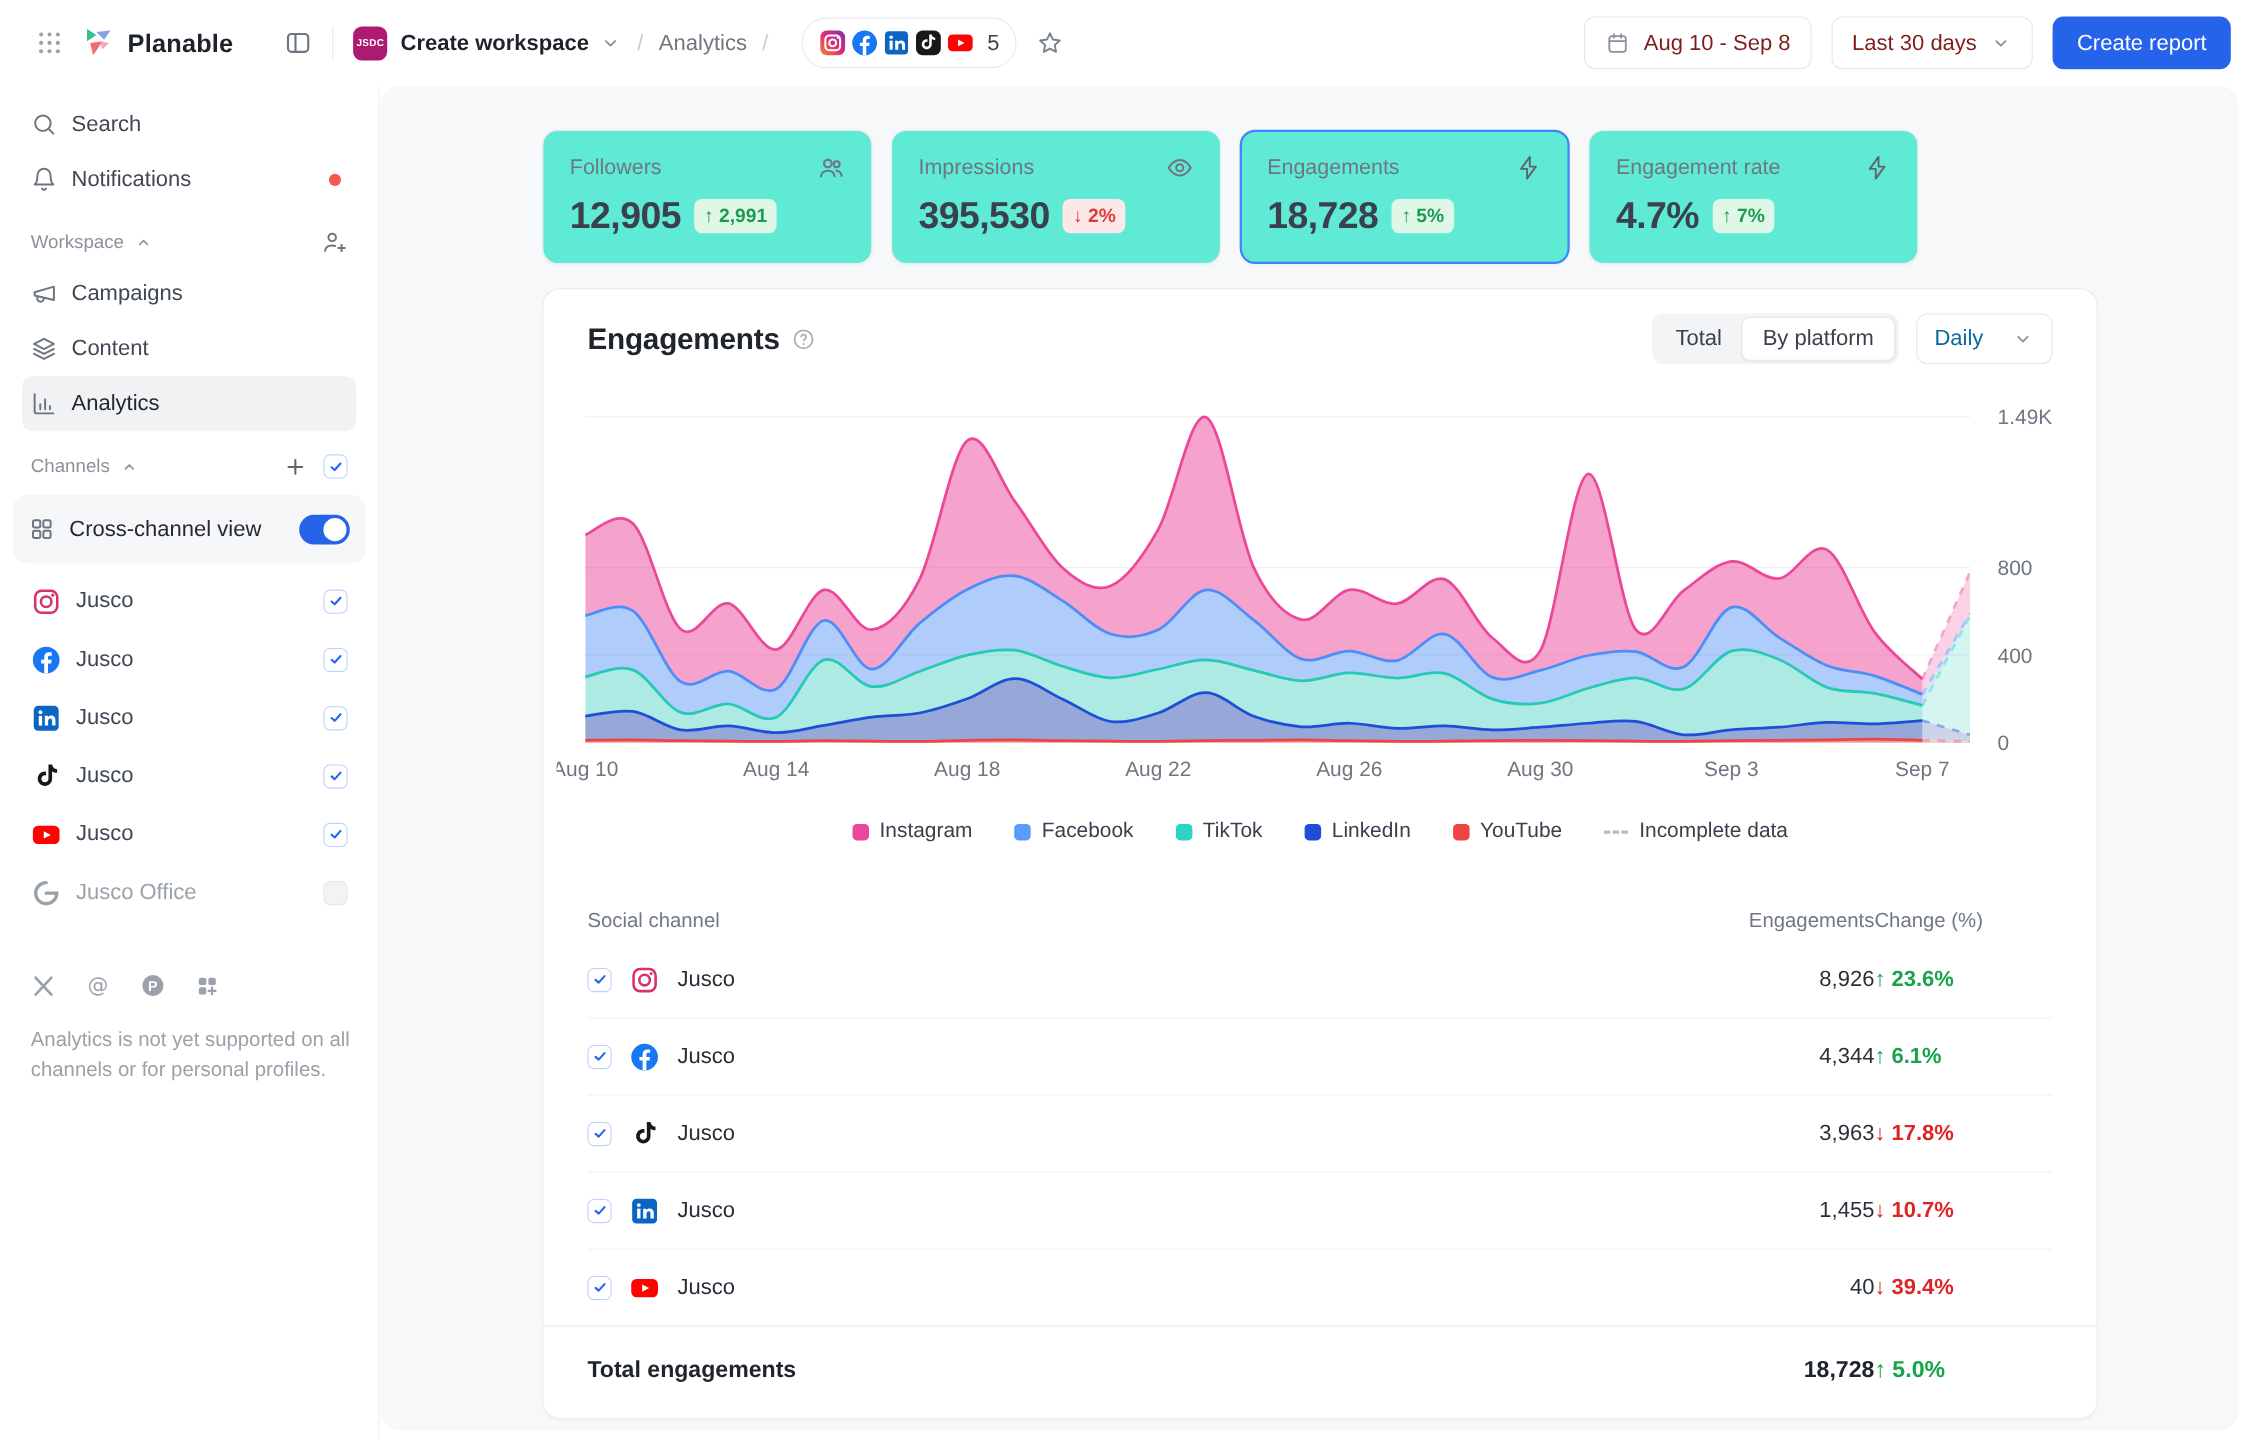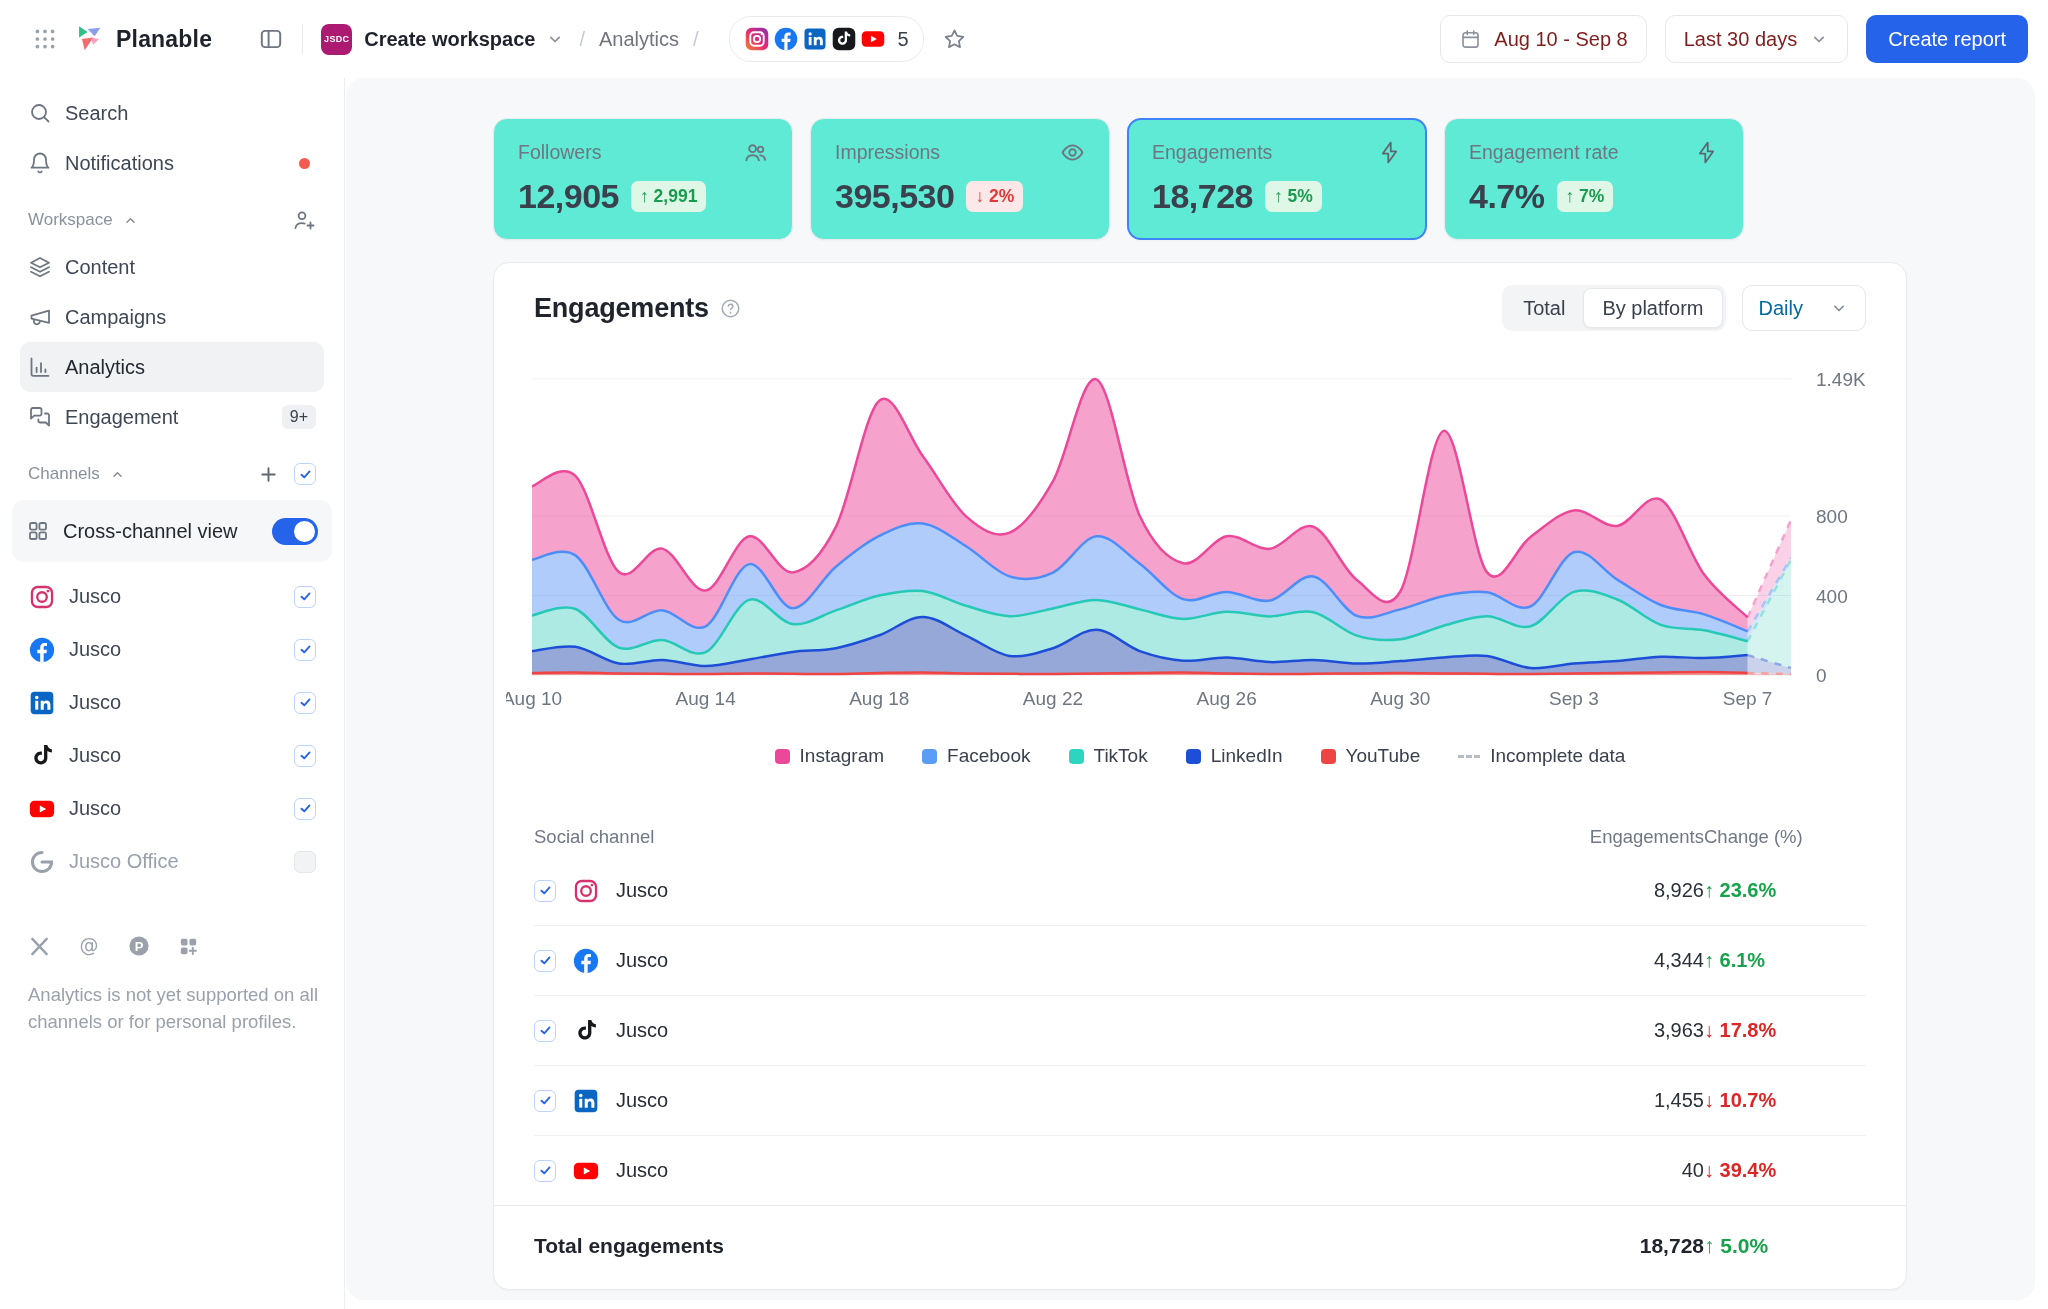--- a/index.html
+++ b/index.html
@@ -271,54 +271,44 @@
             <path d="M3.5 20c.4-3 2.9-4.8 6.5-4.8 1 0 1.9.1 2.7.4" fill="none" stroke="#6E7681" stroke-width="1.8" stroke-linecap="round" stroke-linejoin="round"></path>
             <path d="M18.5 14.5v6M15.5 17.5h6" fill="none" stroke="#6E7681" stroke-width="1.8" stroke-linecap="round" stroke-linejoin="round"></path>
           </svg>
         </span>
       </span>
   </div>
   <div id="sb-nav">
       <div class="sb-item">
         <span>
           <svg width="24" height="24" viewBox="0 0 24 24">
+            <path d="M3.5 10.7 21 5.6v12.2L3.5 13.7z" fill="none" stroke="#6E7681" stroke-width="1.8" stroke-linecap="round" stroke-linejoin="round"></path>
+            <path d="M11.8 16.9a3 3 0 1 1-5.8-1.5" fill="none" stroke="#6E7681" stroke-width="1.8" stroke-linecap="round" stroke-linejoin="round"></path>
+          </svg>
+        </span>
+        <span>Campaigns</span>
+      </div>
+      <div class="sb-item">
+        <span>
+          <svg width="24" height="24" viewBox="0 0 24 24">
             <path d="M12 3 3 7.7l9 4.6 9-4.6z" fill="none" stroke="#6E7681" stroke-width="1.8" stroke-linecap="round" stroke-linejoin="round"></path>
             <path d="M3 12.2l9 4.6 9-4.6" fill="none" stroke="#6E7681" stroke-width="1.8" stroke-linecap="round" stroke-linejoin="round"></path>
             <path d="M3 16.7l9 4.6 9-4.6" fill="none" stroke="#6E7681" stroke-width="1.8" stroke-linecap="round" stroke-linejoin="round"></path>
           </svg>
         </span>
         <span>Content</span>
-      </div>
-      <div class="sb-item">
-        <span>
-          <svg width="24" height="24" viewBox="0 0 24 24">
-            <path d="M3.5 10.7 21 5.6v12.2L3.5 13.7z" fill="none" stroke="#6E7681" stroke-width="1.8" stroke-linecap="round" stroke-linejoin="round"></path>
-            <path d="M11.8 16.9a3 3 0 1 1-5.8-1.5" fill="none" stroke="#6E7681" stroke-width="1.8" stroke-linecap="round" stroke-linejoin="round"></path>
-          </svg>
-        </span>
-        <span>Campaigns</span>
       </div>
       <div class="sb-item active">
         <span>
           <svg width="24" height="24" viewBox="0 0 24 24">
             <path d="M3.5 3.5v15.5a1.8 1.8 0 0 0 1.8 1.8h15.2" fill="none" stroke="#6E7681" stroke-width="1.8" stroke-linecap="round" stroke-linejoin="round"></path>
             <path d="M8.6 17v-4.4M13 17V8.2M17.4 17v-2.6" fill="none" stroke="#6E7681" stroke-width="1.8" stroke-linecap="round" stroke-linejoin="round"></path>
           </svg>
         </span>
         <span>Analytics</span>
-      </div>
-      <div class="sb-item">
-        <span>
-          <svg width="24" height="24" viewBox="0 0 24 24">
-            <path d="M13.5 8.8a1.8 1.8 0 0 1-1.8 1.8H6.2l-3.2 3V4.8A1.8 1.8 0 0 1 4.8 3h6.9a1.8 1.8 0 0 1 1.8 1.8z" fill="none" stroke="#6E7681" stroke-width="1.8" stroke-linecap="round" stroke-linejoin="round"></path>
-            <path d="M17 8.5h2.2A1.8 1.8 0 0 1 21 10.3v10.2l-3.2-3h-5.6a1.8 1.8 0 0 1-1.8-1.8v-1.2" fill="none" stroke="#6E7681" stroke-width="1.8" stroke-linecap="round" stroke-linejoin="round"></path>
-          </svg>
-        </span>
-        <span>Engagement</span>
-        <span class="badge9">9+</span>
       </div>
     </div>
   <div class="sb-section">
     <span>Channels</span>
     <span>
         <svg width="17" height="17" viewBox="0 0 24 24">
           <path d="M7 14.5l5-5 5 5" fill="none" stroke="#8A919C" stroke-width="2.2" stroke-linecap="round" stroke-linejoin="round"></path>
         </svg>
       </span>
     <span class="right">

